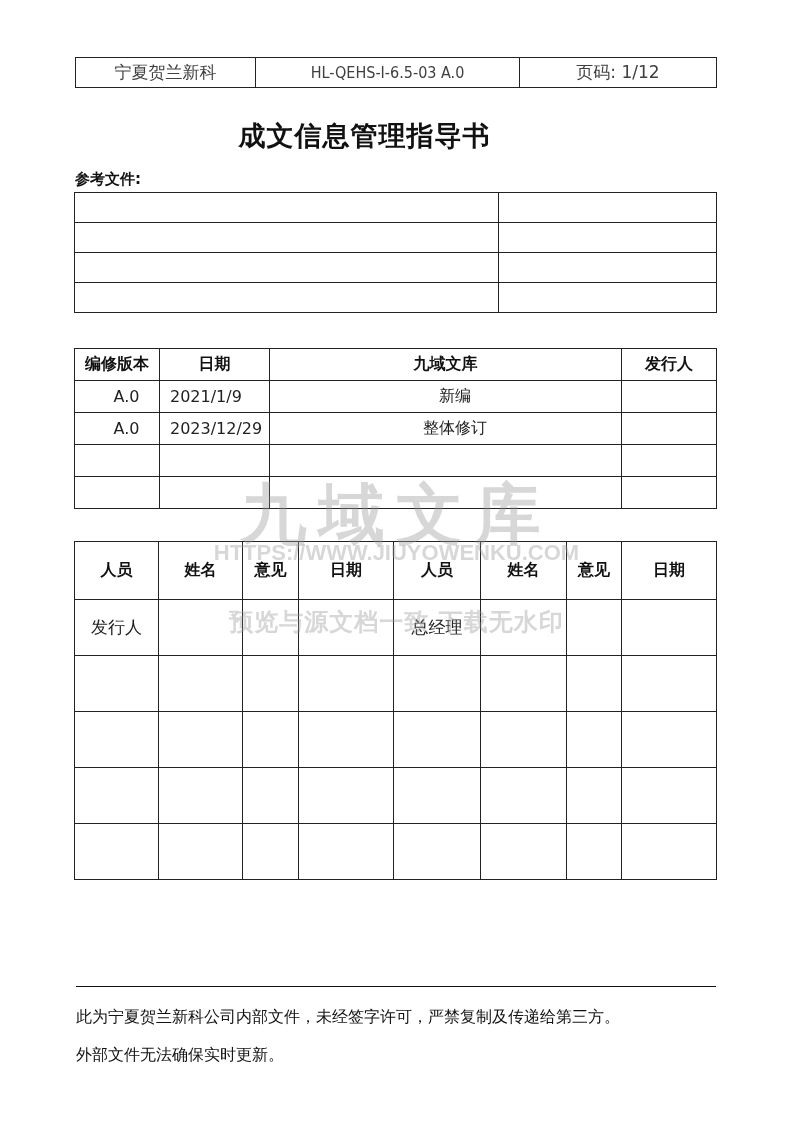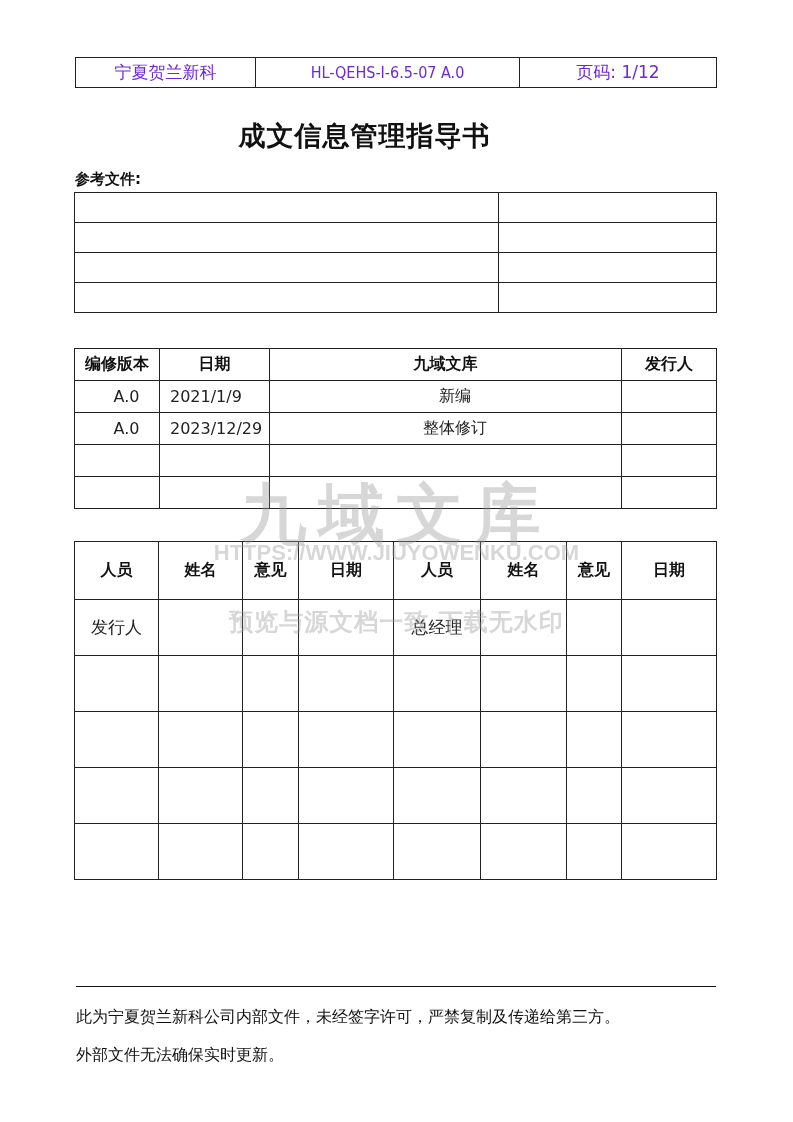--- a/index.html
+++ b/index.html
@@ -1,21 +1,21 @@
 <!DOCTYPE html>
 <html><head>
 <meta charset="utf-8">
 <style>
   html, body { margin: 0; padding: 0; background: #ffffff; }
   body { width: 793px; height: 1122px; position: relative; overflow: hidden;
          font-family: "DejaVu Sans", "Liberation Sans", sans-serif; color: #111; }
   table { border-collapse: collapse; position: absolute; table-layout: fixed; }
   td, th { border: 1.3px solid #222; padding: 0; text-align: center; vertical-align: middle; }
   .hdr { left: 75px; top: 57px; width: 641px; height: 31px; font-size: 17px; }
-  .hdr td { font-weight: normal; color: #6d28d9; }
+  .hdr td { font-weight: normal; color: #404040; }
   .hdr .code { font-family: "DejaVu Sans Condensed", "Liberation Sans Narrow", "Liberation Sans", sans-serif; font-size: 16px; letter-spacing: 0px; }
   .title { position: absolute; left: 0; width: 729px; top: 118px; text-align: center;
            font-size: 27px; font-weight: bold; letter-spacing: 1px; }
   .ref-label { position: absolute; left: 75px; top: 170px; font-size: 15px; font-weight: bold; }
   .ref { left: 74px; top: 192px; width: 642px; }
   .ref td { height: 29px; }
   .rev { left: 74px; top: 348px; width: 642px; font-size: 16px; }
   .rev th { font-weight: bold; height: 31px; font-size: 16px; }
   .rev td { height: 31px; color: #222; padding-left: 19px; }
   .rev td.l { text-align: left; padding-left: 10px; }
@@ -34,21 +34,21 @@
 
 <table class="hdr">
   <colgroup>
       <col style="width:180px">
       <col style="width:264px">
       <col style="width:197px">
     </colgroup>
   <tbody>
       <tr>
     <td>宁夏贺兰新科</td>
-    <td class="code">HL-QEHS-I-6.5-07 A.0</td>
+    <td class="code">HL-QEHS-I-6.5-03 A.0</td>
     <td>页码: 1/12</td>
   </tr>
 </tbody>
   </table>
 
 <div class="title">成文信息管理指导书</div>
 
 <div class="ref-label">参考文件:</div>
 
 <table class="ref">

